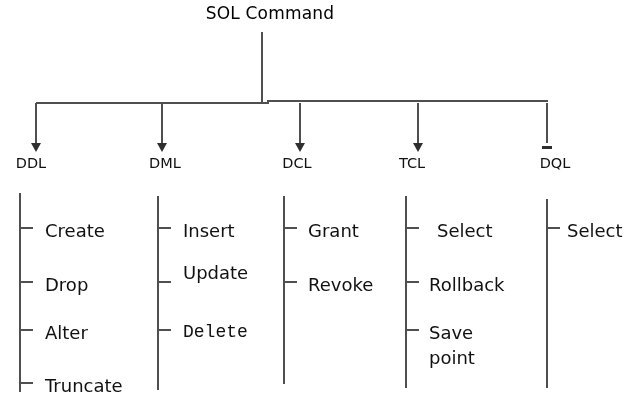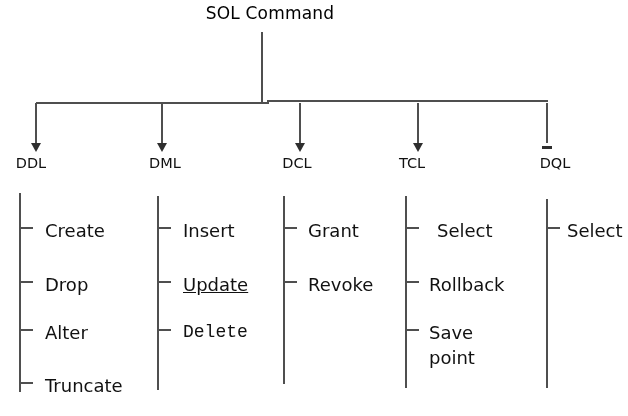--- a/index.html
+++ b/index.html
@@ -58,21 +58,21 @@
         <div class="item-label" style="left: 45px; top: 373px;">Truncate</div>
       </div>
       <div>
         <div class="vline" style="left: 161px; top: 103px; width: 2px; height: 40px;"></div>
         <div class="arrowhead" style="left: 157px; top: 143px;"></div>
         <div class="branch-label" style="left: 133px; top: 155px;">DML</div>
         <div class="vline" style="left: 157px; top: 196px; width: 2px; height: 194px;"></div>
         <div class="tick" style="left: 157px; top: 227px; width: 14px; height: 2px;"></div>
         <div class="item-label" style="left: 183px; top: 218px;">Insert</div>
         <div class="tick" style="left: 157px; top: 281px; width: 14px; height: 2px;"></div>
-        <div class="item-label" style="left: 183px; top: 272px; text-decoration: underline;">Update</div>
+        <div class="item-label" style="left: 183px; top: 260px;">Update</div>
         <div class="tick" style="left: 157px; top: 329px; width: 14px; height: 2px;"></div>
         <div class="item-label" style="left: 183px; top: 320px; font-family: Liberation Mono, monospace;">Delete</div>
       </div>
       <div>
         <div class="vline" style="left: 299px; top: 103px; width: 2px; height: 40px;"></div>
         <div class="arrowhead" style="left: 295px; top: 143px;"></div>
         <div class="branch-label" style="left: 265px; top: 155px; text-align: center;">DCL</div>
         <div class="vline" style="left: 283px; top: 196px; width: 2px; height: 188px;"></div>
         <div class="tick" style="left: 283px; top: 227px; width: 14px; height: 2px;"></div>
         <div class="item-label" style="left: 308px; top: 218px;">Grant</div>

